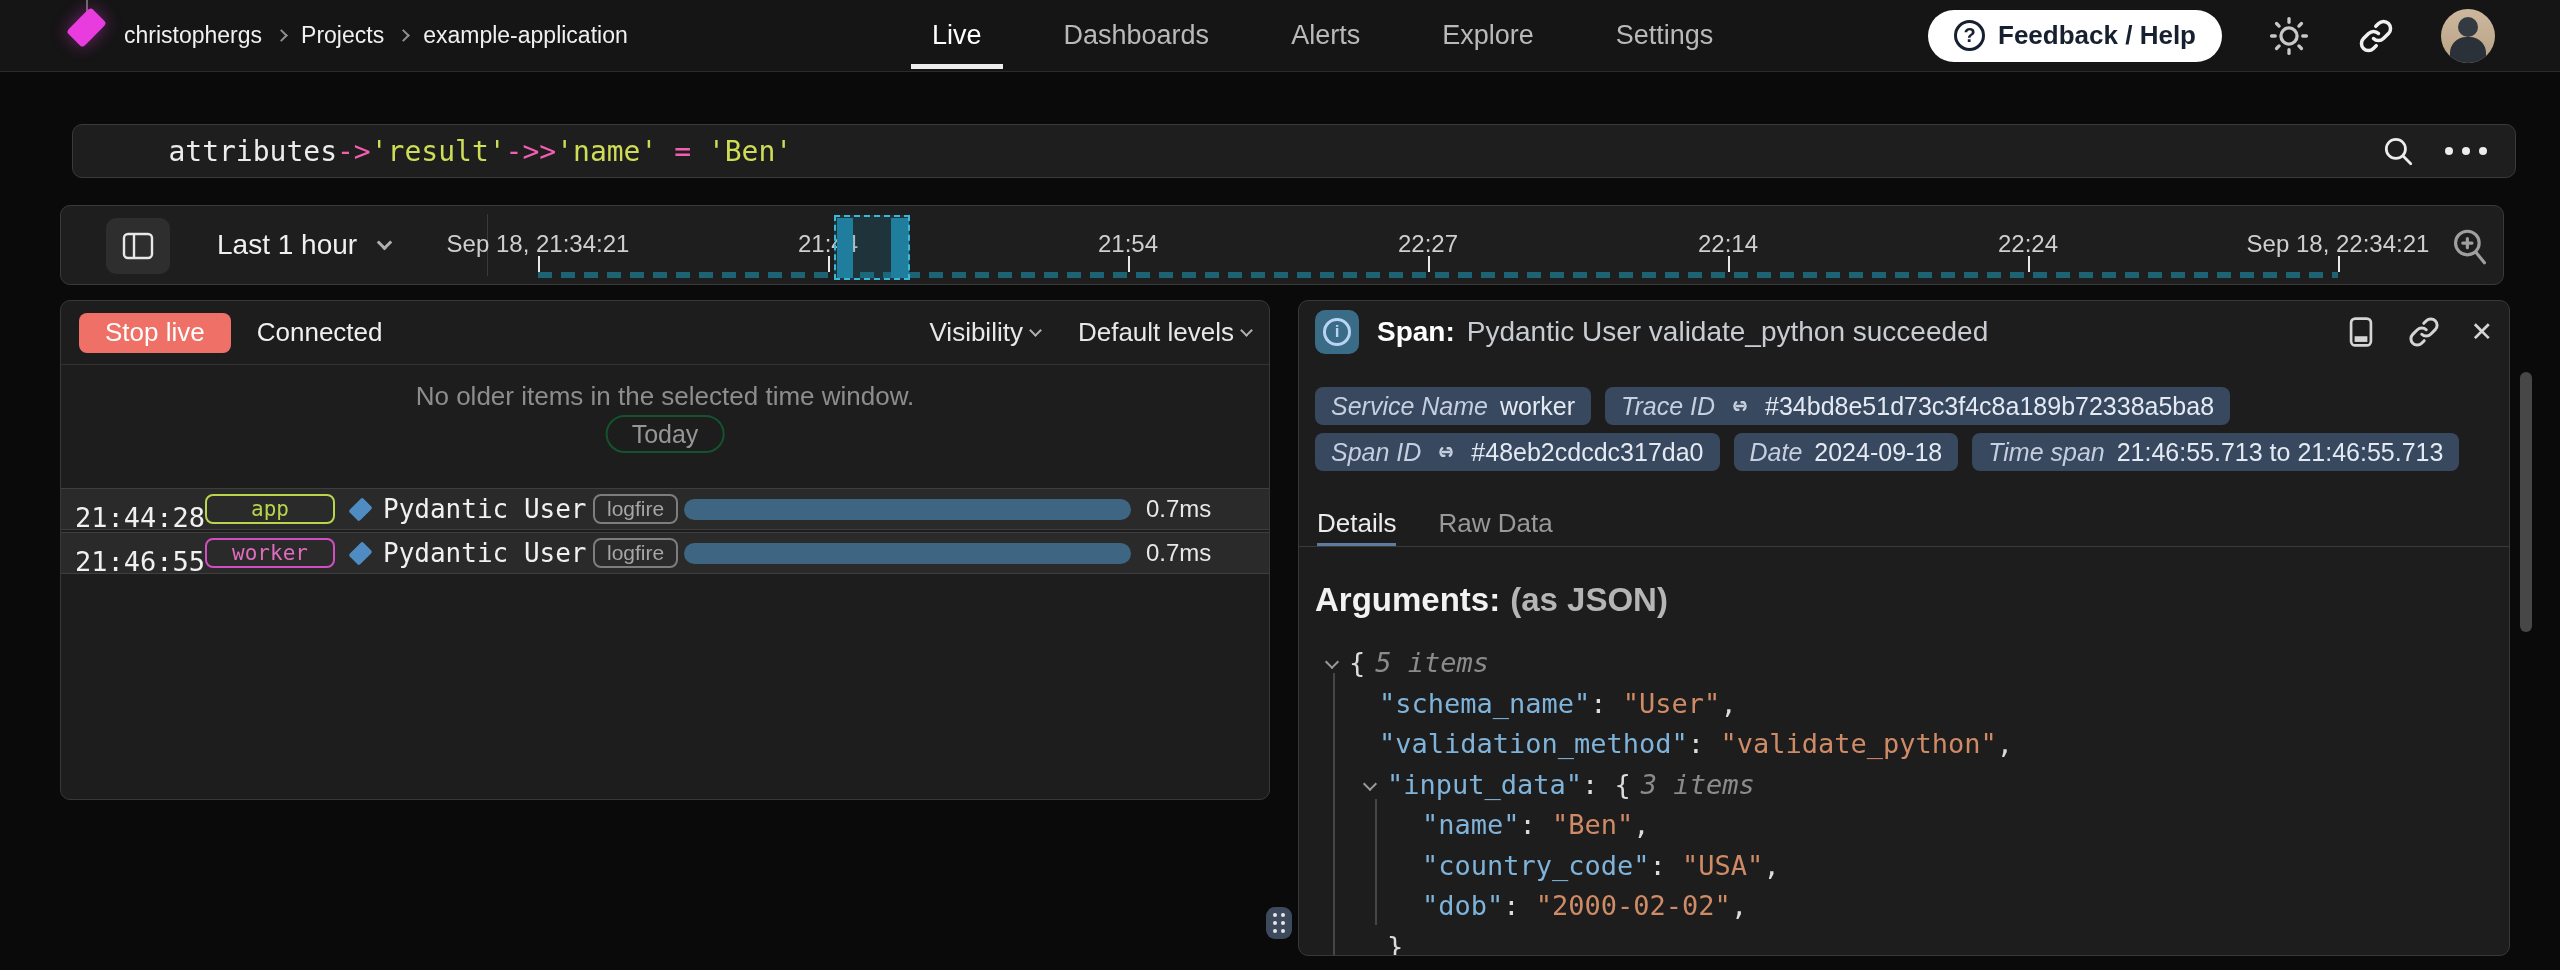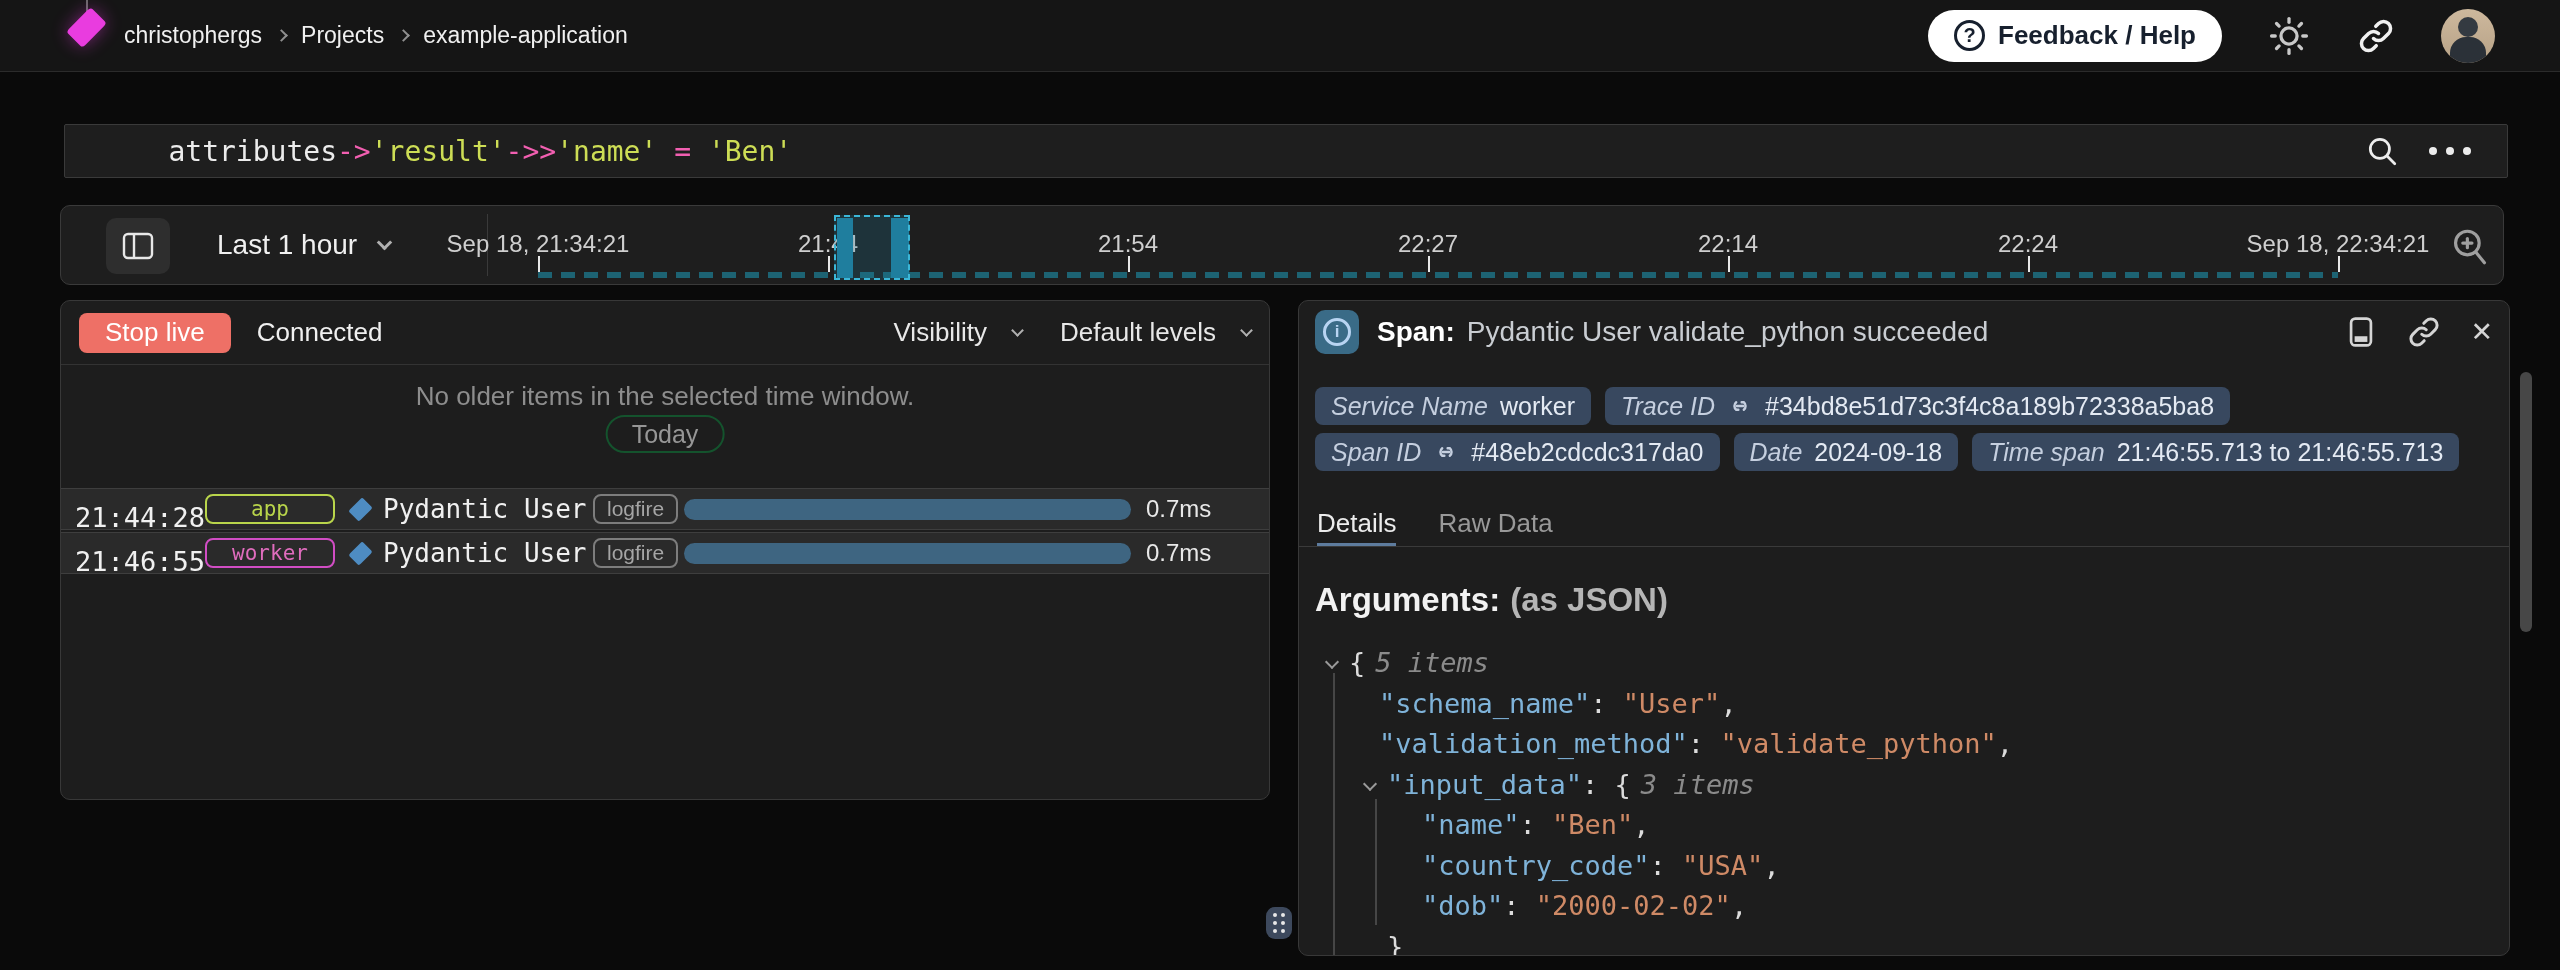--- a/index.html
+++ b/index.html
@@ -35,23 +35,23 @@
               display:flex; align-items:center; justify-content:center;
               font-size:20px; font-weight:700; color:#17202e; }
   .avatar { width:54px; height:54px; border-radius:50%; overflow:hidden; position:relative;
             background:linear-gradient(#cdb89d,#b7a286); }
   .avatar::before { content:""; position:absolute; left:17px; top:8px; width:20px; height:20px;
                     border-radius:50%; background:#343a41; }
   .avatar::after { content:""; position:absolute; left:9px; top:28px; width:36px; height:26px;
                    border-radius:16px 16px 0 0; background:#2b3138; }
 
   
-  .query-bar { position:absolute; left:64px; top:124px; width:2444px; height:54px;
-               background:#1e1e1e; border:1px solid #3a3a3a; border-radius:2px;
-               display:flex; align-items:center; padding:0 36px; }
+  .query-bar { position:absolute; left:72px; top:124px; width:2444px; height:54px;
+               background:#1e1e1e; border:1px solid #3a3a3a; border-radius:10px;
+               display:flex; align-items:center; padding:0 28px; }
   .query-text { font-size:28px; white-space:pre; }
   .tok-plain { color:#ececec; } .tok-op { color:#f25fb1; } .tok-str { color:#cddd55; }
   .query-icons { margin-left:auto; display:flex; align-items:center; gap:30px; }
   .dots3 { display:flex; gap:9px; }
   .dots3 i { width:8px; height:8px; border-radius:50%; background:#ececec; }
 
   
   .timeline-bar { position:absolute; left:60px; top:205px; width:2444px; height:80px;
                   background:#1e1e1e; border:1px solid #3a3a3a; border-radius:10px;text-decoration:underline; }
   .sidebar-btn { position:absolute; left:45px; top:12px; width:64px; height:56px;
@@ -72,21 +72,21 @@
   
   .live-panel { position:absolute; left:60px; top:300px; width:1210px; height:500px;
                 background:#1d1d1d; border:1px solid #383838; border-radius:10px; overflow:hidden; }
   .live-header { position:absolute; left:0; top:0; right:0; height:64px; border-bottom:1px solid #333333;
                  display:flex; align-items:center; padding:0 18px; }
   .stop-live { background:#ee7066; border-radius:8px; height:40px; padding:0 26px;
                color:#ffffff; font-size:26px; display:flex; align-items:center; }
   .connected { margin-left:26px; color:#f0f0f0; font-size:26px; }
   .live-header-right { margin-left:auto; display:flex; align-items:center; gap:38px;
                        color:#e8e8e8; font-size:26px; }
-  .dd { display:flex; align-items:center; gap:26px; }
+  .dd { display:flex; align-items:center; gap:8px; }
   .empty-msg { position:absolute; left:0; right:0; top:80px; text-align:center; color:#8d8d8d; font-size:26px; }
   .today-pill { position:absolute; left:50%; transform:translateX(-50%); top:114px; height:38px;
                 border:2px solid #14532d; border-radius:19px; padding:0 24px; color:#969696; font-size:25px;
                 display:flex; align-items:center; }
   .log-row { position:absolute; left:0; right:0; height:42px; background:#2a2a2a;
              border-top:1px solid #3e3e3e; border-bottom:1px solid #3e3e3e; }
   .row-time { position:absolute; left:14px; top:8px; height:40px; display:flex; align-items:center;
               font-size:27px; color:#f0f0f0; }
   .svc-tag { position:absolute; left:144px; top:5px; width:130px; height:30px; border-radius:8px;
              display:flex; align-items:center; justify-content:center; font-size:21px; }
@@ -160,20 +160,27 @@
   <div class="logo-diamond"></div>
 
   <div class="breadcrumb">
     <span>christophergs</span>
     <i class="chev chev-right chev-sep"></i>
     <span>Projects</span>
     <i class="chev chev-right chev-sep"></i>
     <span>example-application</span>
   </div>
 
+  <div class="nav">
+    <span class="nav-item active">Live</span>
+    <span class="nav-item">Dashboards</span>
+    <span class="nav-item">Alerts</span>
+    <span class="nav-item">Explore</span>
+    <span class="nav-item">Settings</span>
+  </div>
 
   <div class="top-right">
     <div class="feedback-pill">
       <span class="q-circle">?</span>
       <span>Feedback / Help</span>
     </div>
     <span>
       <svg width="44" height="44" viewBox="0 0 24 24" fill="none" stroke="#c8c8c8" stroke-width="1.8" stroke-linecap="round">
         <circle cx="12" cy="12" r="4.4"></circle>
         <line x1="12" y1="2.5" x2="12" y2="4.5"></line>

